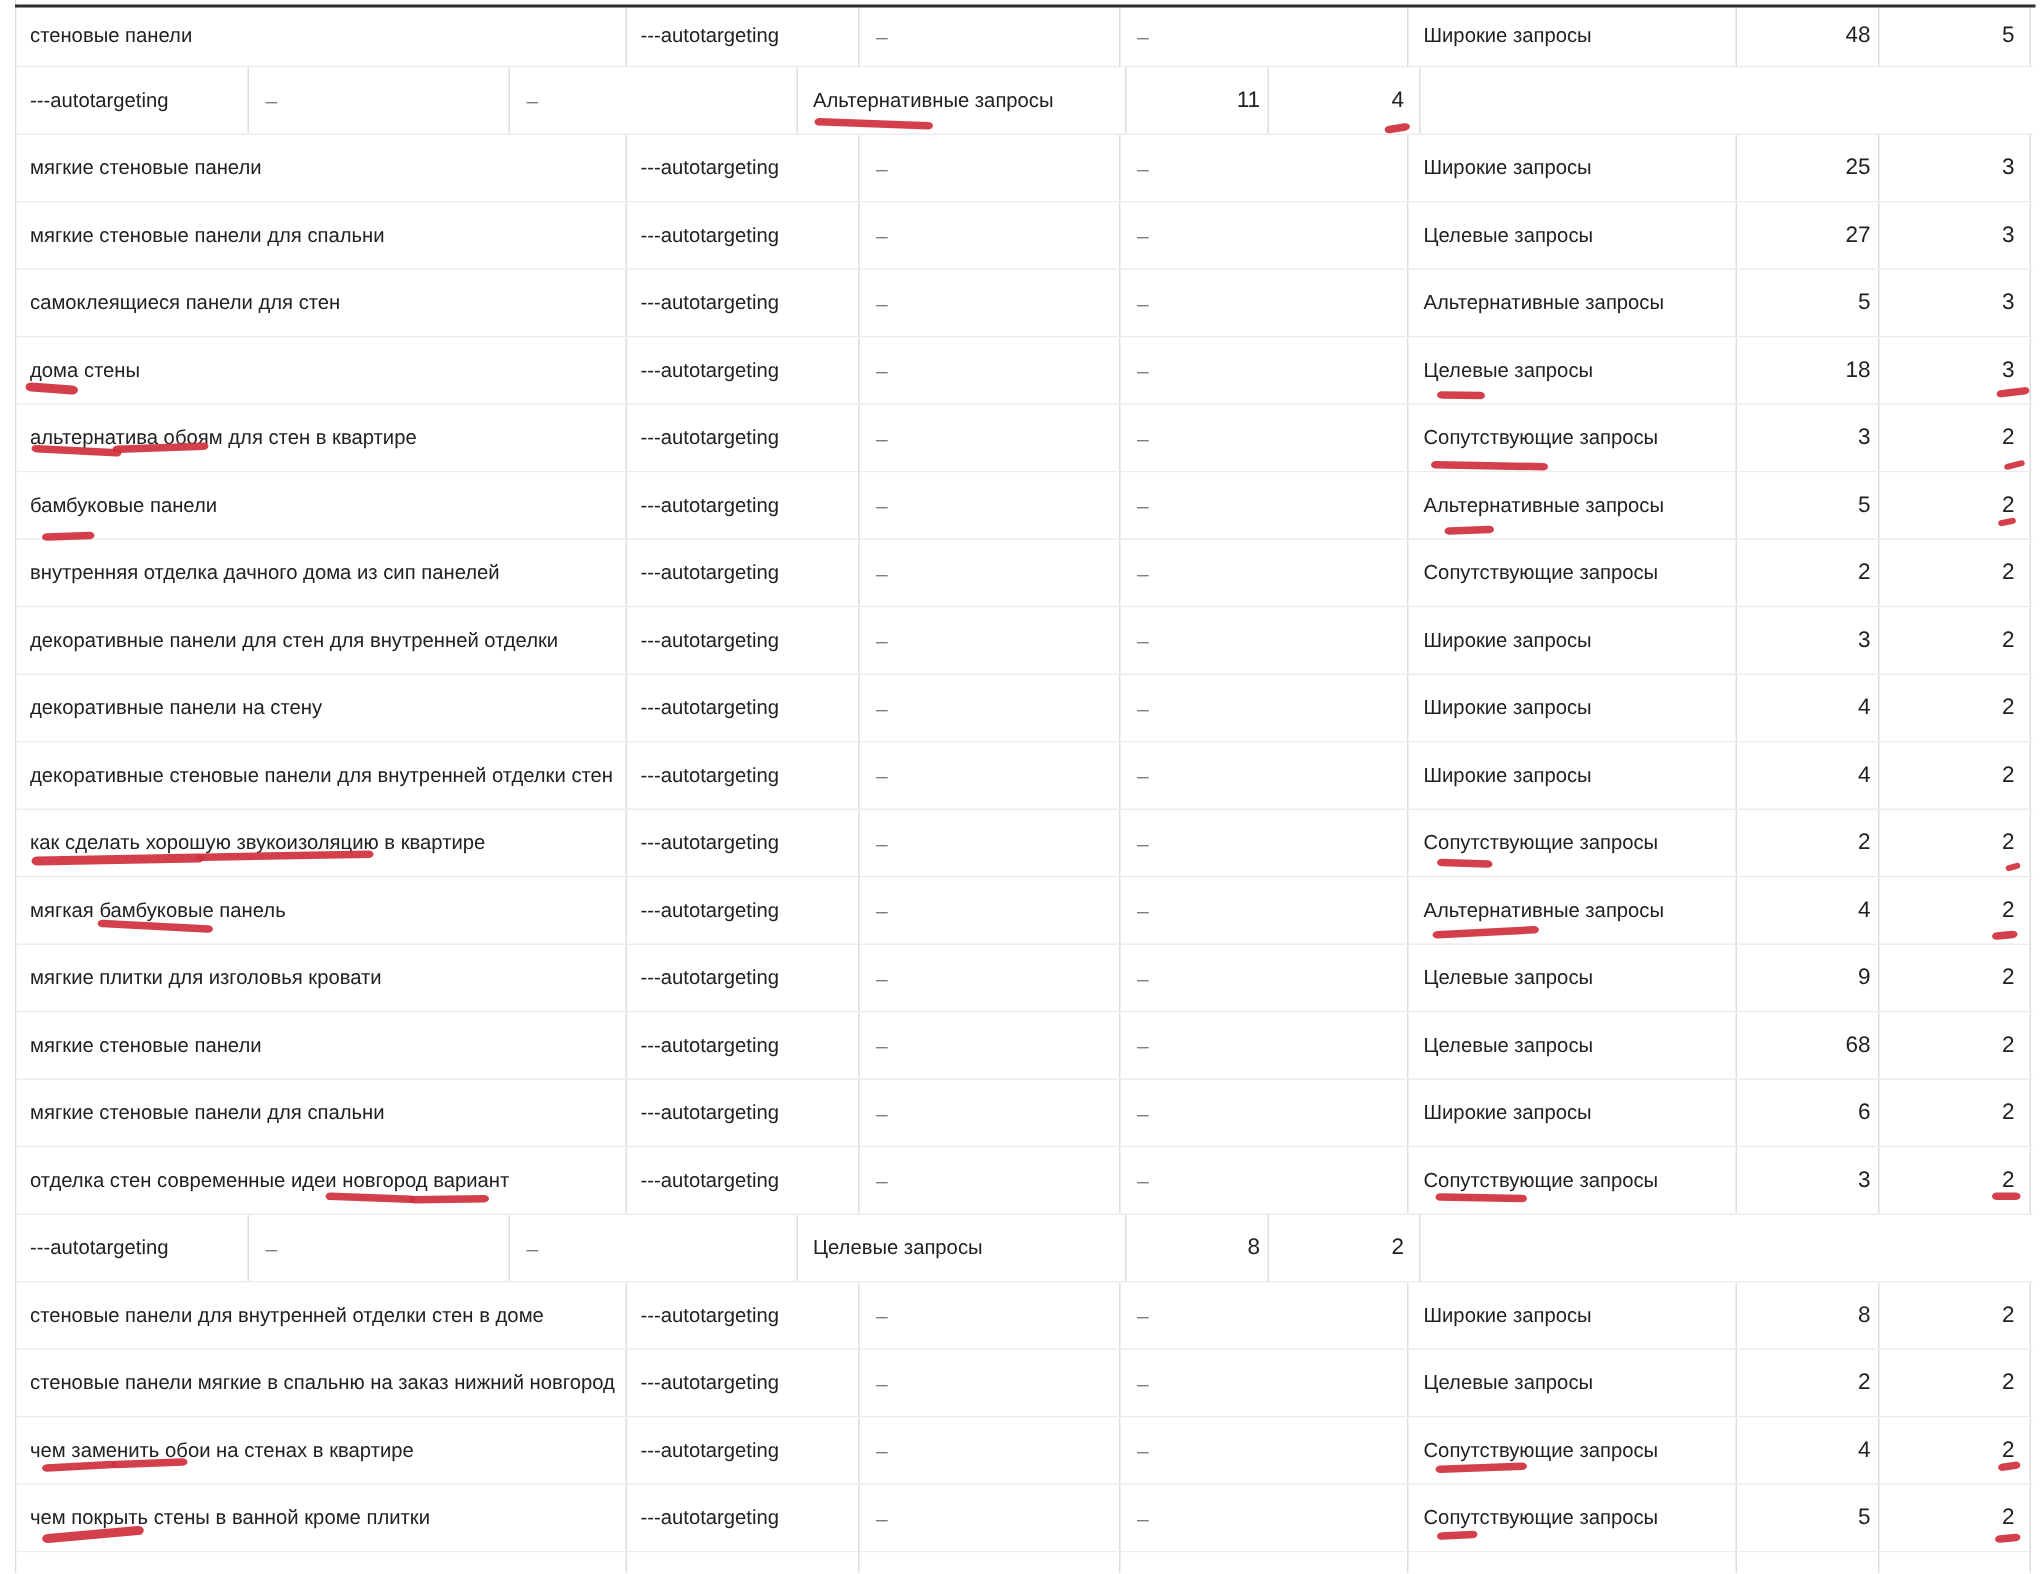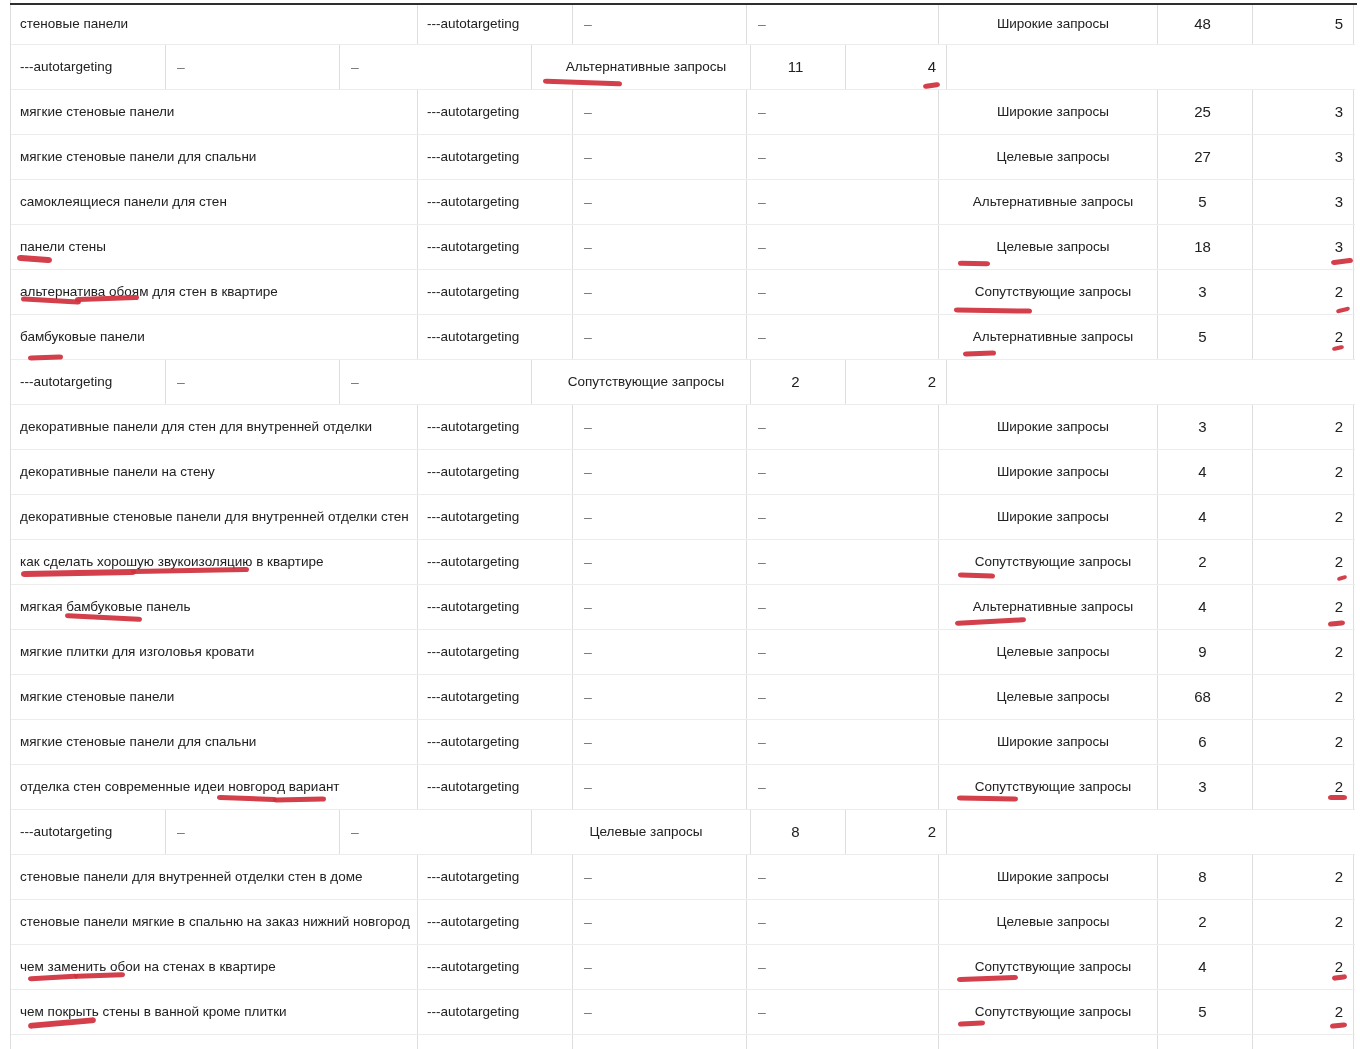--- a/index.html
+++ b/index.html
@@ -49,22 +49,22 @@
     align-items: center;
     font-size: 13.5px;
     line-height: 16px;
     white-space: nowrap;
     overflow: visible;
   }
   .c1 { width: 407px; padding-left: 9px; }
   .c2 { width: 155px; padding-left: 9px; }
   .c3 { width: 174px; padding-left: 11px; }
   .c4 { width: 192px; padding-left: 11px; }
-  .c5 { width: 219px; padding-left: 10px; justify-content: center; }
-  .c6 { width: 95px;  padding-right: 5px; justify-content: center; }
+  .c5 { width: 219px; padding-left: 10px; }
+  .c6 { width: 95px;  padding-right: 5px; justify-content: flex-end; }
   .c7 { width: 101px; padding-right: 10px; justify-content: flex-end; }
   .num { font-size: 15px; }
   .dash { color: #7d7d7d; font-size: 14px; }
   .partial-row {
     height: 14px;
     border-bottom: none;
   }
   .partial-row .cell { border-bottom: none; }
   .mark {
     position: absolute;
@@ -190,21 +190,21 @@
     </div>
     <div class="cell c6">
       <span class="num">5</span>
     </div>
     <div class="cell c7">
       <span class="num">3</span>
     </div>
   </div>
       <div class="row">
     <div class="cell c1">
-      <span class="txt">панели стены</span>
+      <span class="txt">дома стены</span>
     <span class="mark" style="left: 6px; top: 31px; width: 35px; height: 6px; transform: rotate(4deg); background: rgb(208, 48, 60);"></span>
         </div>
     <div class="cell c2">
       <span class="txt">---autotargeting</span>
     </div>
     <div class="cell c3">
       <span class="dash">–</span>
     </div>
     <div class="cell c4">
       <span class="dash">–</span>
@@ -268,20 +268,23 @@
         </div>
     <div class="cell c6">
       <span class="num">5</span>
     </div>
     <div class="cell c7">
       <span class="num">2</span>
     <span class="mark" style="left: 79px; top: 31px; width: 12px; height: 4px; transform: rotate(-12deg); background: rgb(208, 48, 60);"></span>
         </div>
   </div>
       <div class="row">
+    <div class="cell c1">
+      <span class="txt">внутренняя отделка дачного дома из сип панелей</span>
+    </div>
     <div class="cell c2">
       <span class="txt">---autotargeting</span>
     </div>
     <div class="cell c3">
       <span class="dash">–</span>
     </div>
     <div class="cell c4">
       <span class="dash">–</span>
     </div>
     <div class="cell c5">

